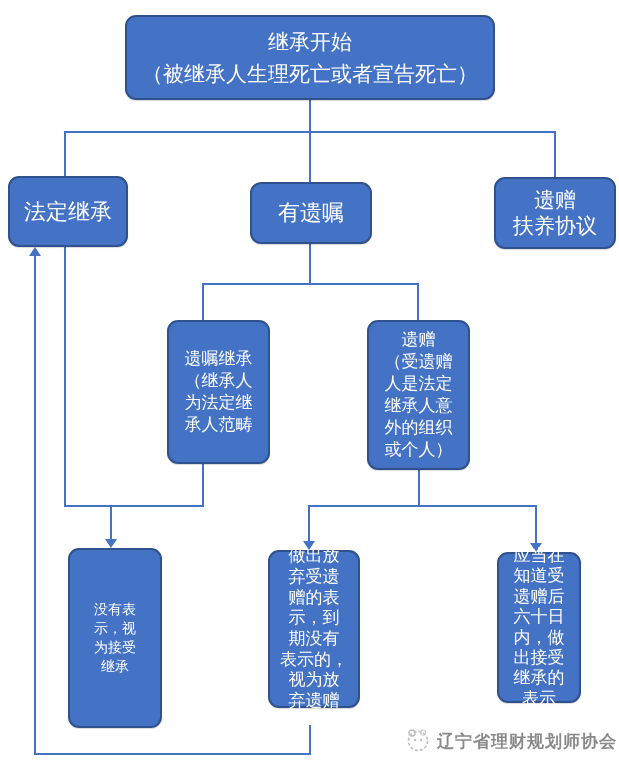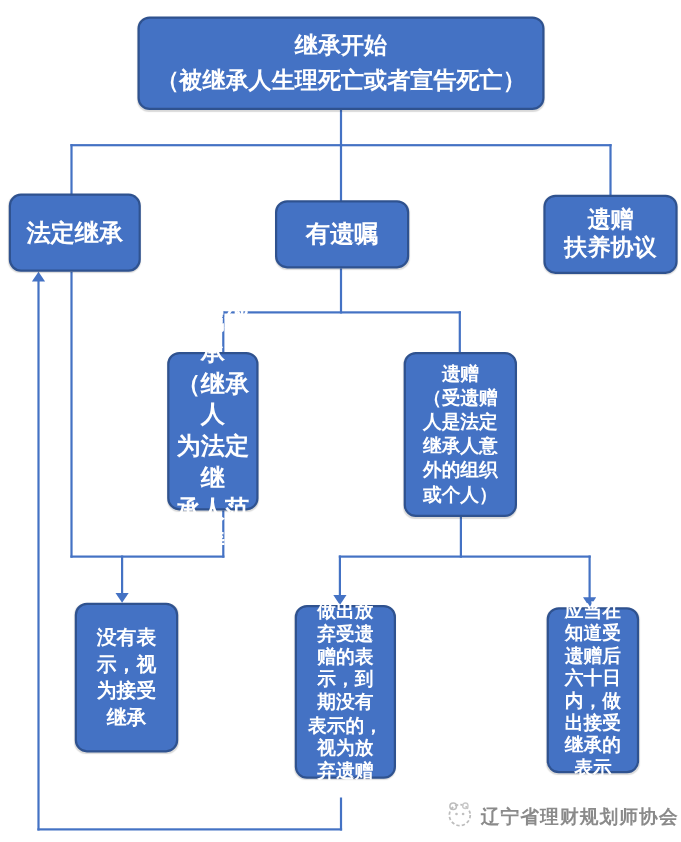--- a/index.html
+++ b/index.html
@@ -17,21 +17,21 @@
     background:#ffffff;
     overflow:hidden;
   }
   .node{
     position:absolute;
     box-sizing:border-box;
     background:var(--box-fill);
     border:2.5px solid var(--box-border);
     border-radius:11px;
     color:var(--box-text);
-    font-weight:bold;
+    font-weight:normal;
     display:flex;
     align-items:center;
     justify-content:center;
     text-align:center;
     white-space:pre-line;
     box-shadow:0 1px 1px rgba(0,0,0,0.15);
   }
   .line{
     position:absolute;
     background:var(--line);
@@ -98,33 +98,33 @@
   <div class="node" style="left:125px;top:15px;width:370px;height:85px;font-size:21px;line-height:1.5;">继承开始
 （被继承人生理死亡或者宣告死亡）</div>
 
   <div class="node" style="left:250px;top:182px;width:122px;height:62px;font-size:22px;">有遗嘱</div>
 
   <div class="node" style="left:8px;top:176px;width:120px;height:71px;font-size:22px;">法定继承</div>
 
   <div class="node" style="left:494px;top:177px;width:122px;height:72px;font-size:21px;line-height:1.25;">遗赠
 扶养协议</div>
 
-  <div class="node" style="left:152px;top:320px;width:83px;height:144px;font-size:22px;line-height:1.3;">遗嘱继承
+  <div class="node" style="left:167px;top:320px;width:103px;height:144px;font-size:17px;line-height:1.3;">遗嘱继承
 （继承人
 为法定继
 承人范畴</div>
 
   <div class="node" style="left:367px;top:320px;width:103px;height:150px;font-size:17px;line-height:1.3;">遗赠
 （受遗赠
 人是法定
 继承人意
 外的组织
 或个人）</div>
 
-  <div class="node" style="left:68px;top:548px;width:94px;height:136px;font-size:18px;line-height:1.35;">没有表
+  <div class="node" style="left:68px;top:548px;width:94px;height:180px;font-size:14px;line-height:1.35;">没有表
 示，视
 为接受
 继承</div>
 
   <div class="node" style="left:268px;top:550px;width:92px;height:158px;font-size:17px;line-height:1.22;">做出放
 弃受遗
 赠的表
 示，到
 期没有
 表示的，

